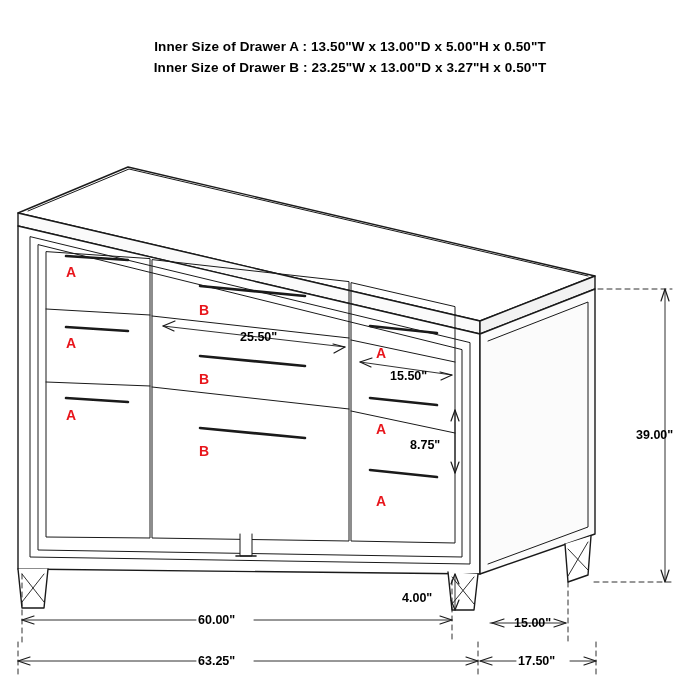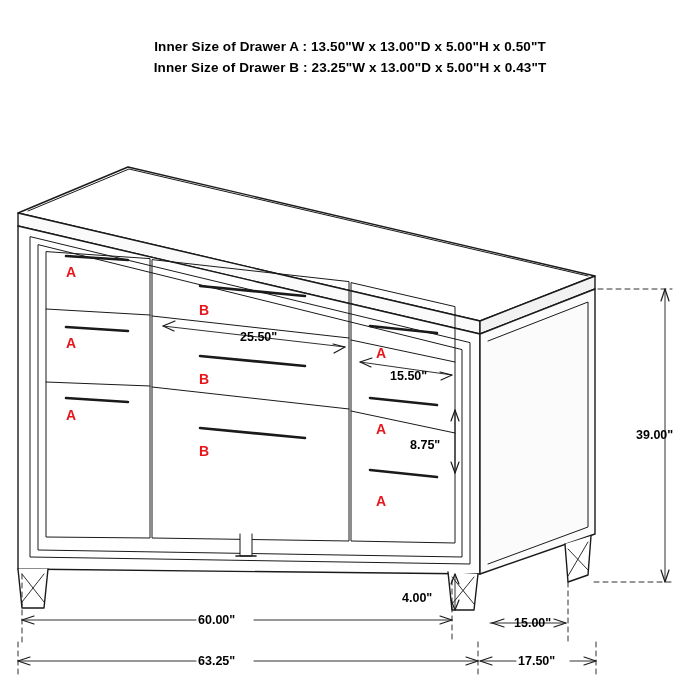--- a/index.html
+++ b/index.html
@@ -56,21 +56,21 @@
     white-space: nowrap;
   }
 </style>
 </head>
 <body>
 
 <div id="stage">
 
   <div class="header">
     <div>Inner Size of Drawer A : 13.50"W x 13.00"D x 5.00"H x 0.50"T</div>
-    <div>Inner Size of Drawer B : 23.25"W x 13.00"D x 5.00"H x 0.43"T</div>
+    <div>Inner Size of Drawer B : 23.25"W x 13.00"D x 3.27"H x 0.50"T</div>
   </div>
 
   <svg class="diagram" viewBox="0 0 700 700">
     <g fill="none" stroke="#1a1a1a" stroke-width="1.4" stroke-linejoin="round" stroke-linecap="round">
 
       <g>
         <path d="M18,209 L128,163 L595,272 L480,317 Z" fill="#ffffff"></path>
         <path d="M18,209 L18,222 L480,330 L480,317 Z" fill="#fafafa"></path>
         <path d="M480,317 L595,272 L595,285 L480,330 Z" fill="#f2f2f2"></path>
         <path d="M28,207 L129,165 L588,272" stroke-width="1"></path>

